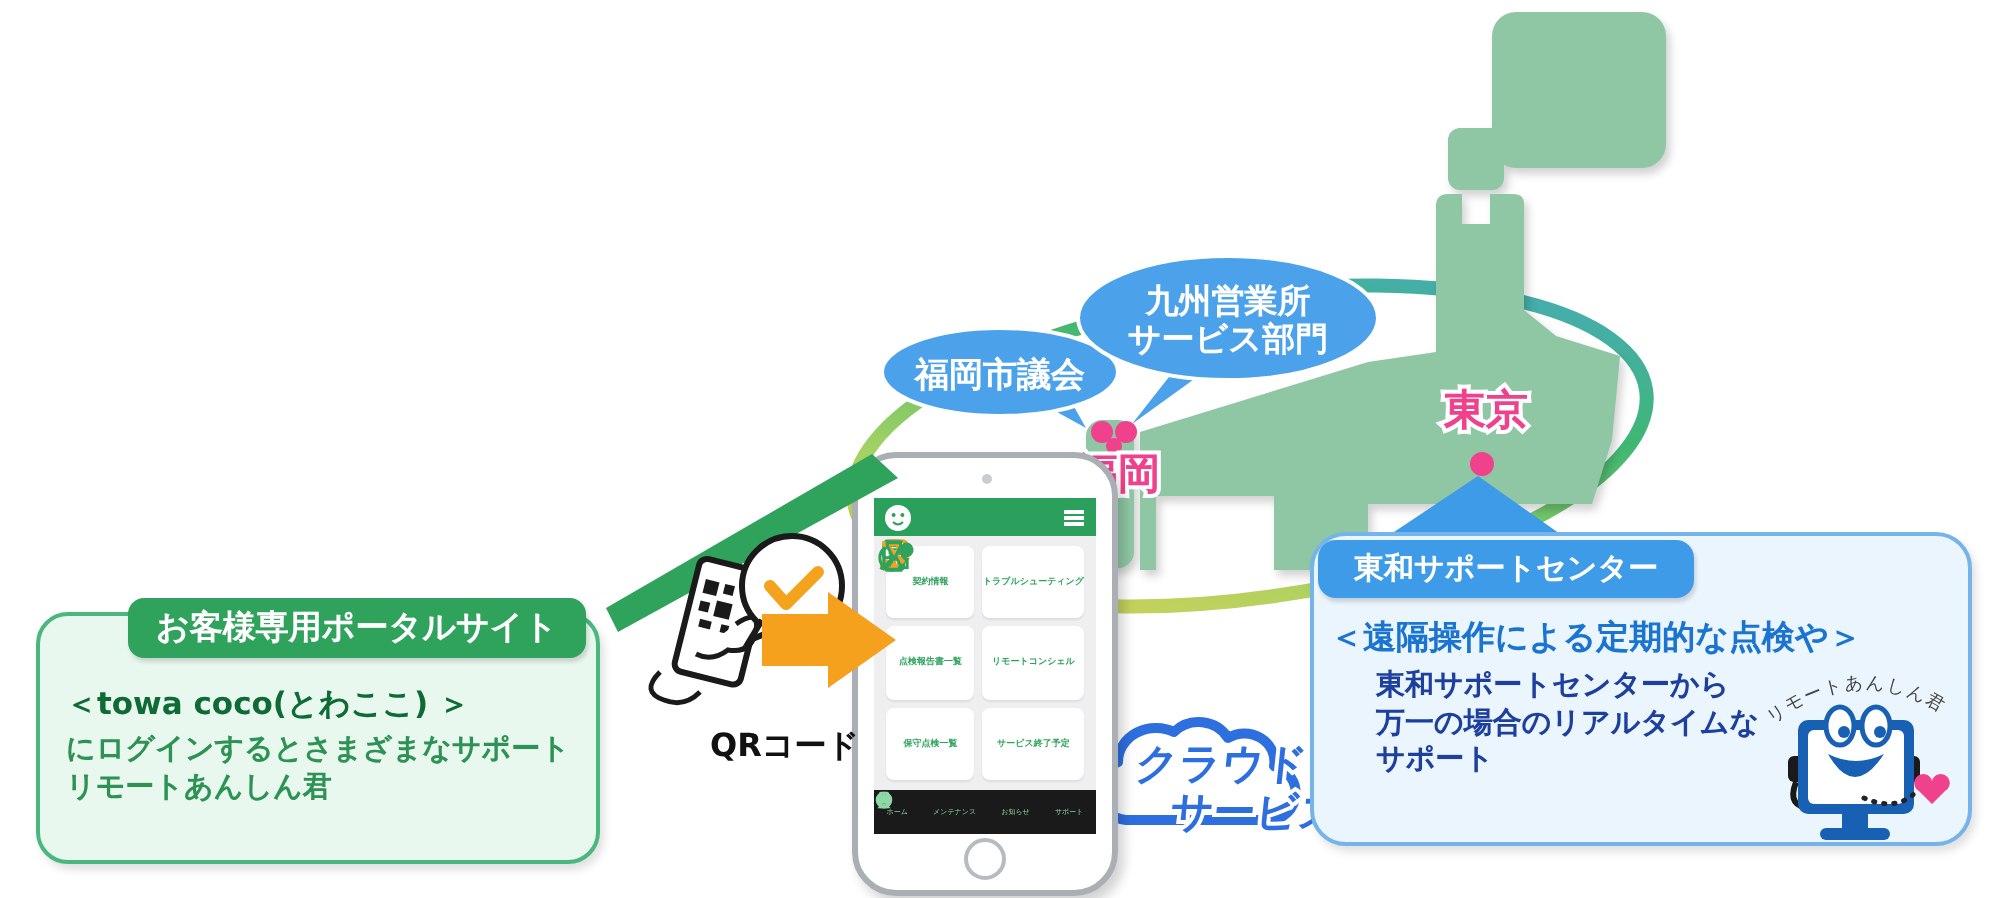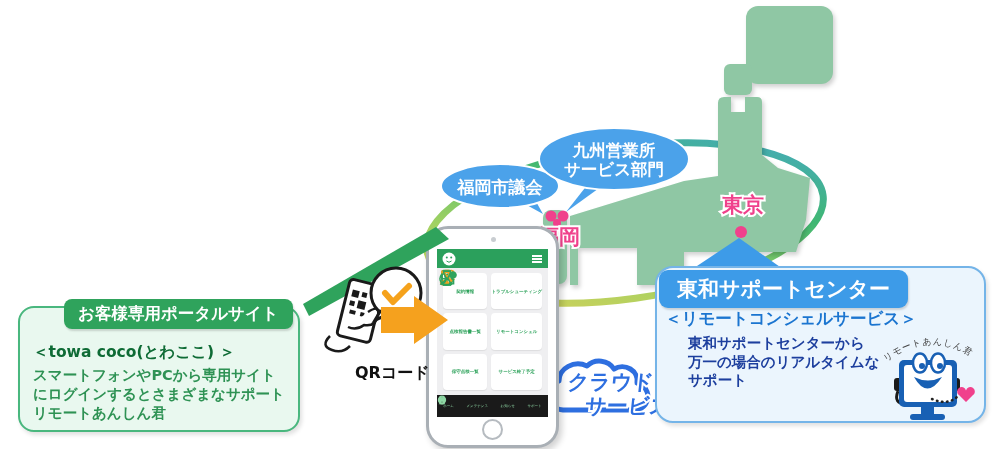--- a/index.html
+++ b/index.html
@@ -15,21 +15,21 @@
   #portal-header{position:absolute;left:44px;top:-9px;background:#2FA35C;color:#fff;
                  font-weight:bold;font-size:16.5px;padding:4px 14px;border-radius:8px;
                  white-space:nowrap;box-shadow:1px 2px 2px rgba(0,0,0,.15);}
   #portal-title{position:absolute;left:13px;top:34px;color:#0E6B35;font-weight:bold;font-size:15.5px;}
   .portal-line{color:#2E9254;font-weight:bold;font-size:14.5px;line-height:19px;}
   #portal-body{position:absolute;left:13px;top:58px;}
 
   #support-box{left:655px;top:266px;width:331px;height:157px;background:#EBF5FD;
                border:2px solid #74B4E8;border-radius:18px;box-shadow:2px 3px 4px rgba(0,0,0,.12);}
   #support-header{position:absolute;left:2px;top:2px;background:#3D9BE8;color:#fff;
-                  font-weight:bold;font-size:21px;padding:5px 18px;border-radius:9px;
+                  font-weight:bold;font-size:15px;padding:5px 18px;border-radius:9px;
                   white-space:nowrap;box-shadow:1px 2px 2px rgba(0,0,0,.15);}
   #support-subtitle{position:absolute;left:8px;top:40px;color:#1B75D0;font-weight:bold;font-size:16.5px;}
   .support-line{color:#1D3F9E;font-weight:bold;font-size:14.5px;line-height:18.5px;margin-left:21px;}
   #support-body{position:absolute;left:10px;top:66px;}
 
   
   #phone{position:absolute;left:426px;top:226px;width:133px;height:222px;background:#fff;
          border:3px solid #A9AFB5;border-radius:22px;box-sizing:border-box;
          box-shadow:3px 4px 6px rgba(0,0,0,.18);}
   #phone-speaker{position:absolute;left:62px;top:8px;width:5px;height:5px;border-radius:50%;background:#C9CDD1;}
@@ -209,29 +209,28 @@
       </div>
     </div>
   </div>
   <div id="home-button"></div>
 </div>
 
 <div class="infobox" id="portal-box">
   <div id="portal-header">お客様専用ポータルサイト</div>
   <div id="portal-title">＜towa coco(とわここ) ＞</div>
   <div id="portal-body">
-    <div class="portal-line">スマートフォンやPCから専用サイト</div>
     <div class="portal-line">にログインするとさまざまなサポート</div>
     <div class="portal-line">リモートあんしん君</div>
   </div>
 </div>
 
 <div class="infobox" id="support-box">
   <div id="support-header">東和サポートセンター</div>
-  <div id="support-subtitle">＜リモートコンシェルサービス＞</div>
+  <div id="support-subtitle">＜遠隔操作による定期的な点検や＞</div>
   <div id="support-body">
     <div class="support-line">東和サポートセンターから</div>
     <div class="support-line">万一の場合のリアルタイムな</div>
     <div class="support-line">サポート</div>
   </div>
 </div>
 
 <svg class="fg" width="1000" height="449" viewBox="0 0 1000 449">
 
   <polygon points="303,304 436,227 449,239 309,316" fill="#2FA35C"></polygon>

